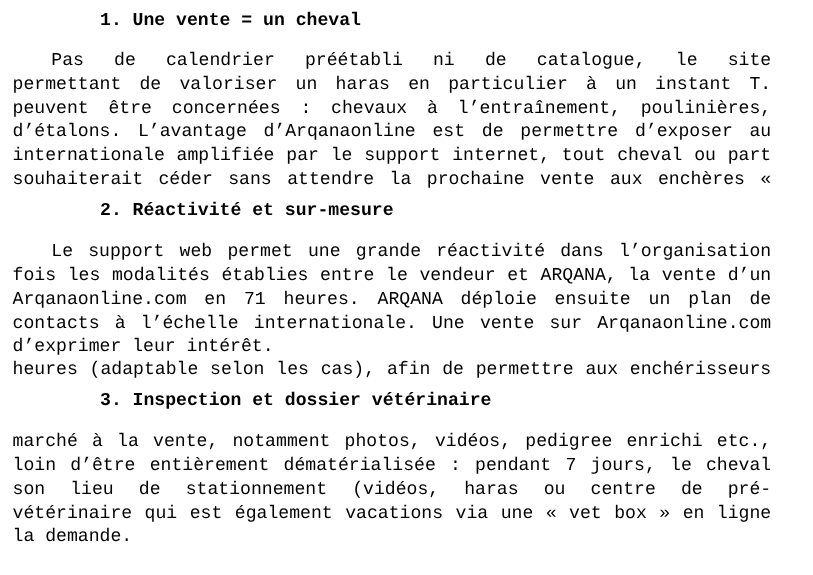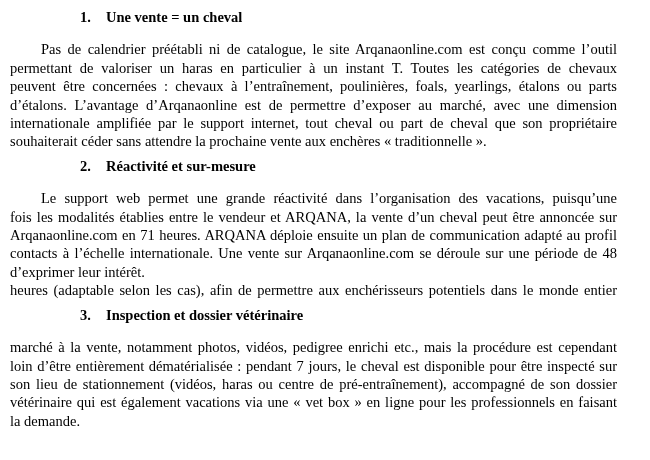--- a/index.html
+++ b/index.html
@@ -10,21 +10,21 @@
   body {
     width: 650px;
     height: 460px;
     overflow: hidden;
   }
   .page {
     box-sizing: border-box;
     width: 650px;
     height: 460px;
     padding: 8px 33px 0 10px;
-    font-family: Liberation Serif, serif;
+    font-family: Liberation Mono, monospace;
     font-size: 14.5px;
     line-height: 18.4px;
     color: #000000;
     background: #ffffff;
   }
   .section-heading {
     font-weight: bold;
     padding-left: 70px;
     margin: 6px 0 14px 0;
   }

